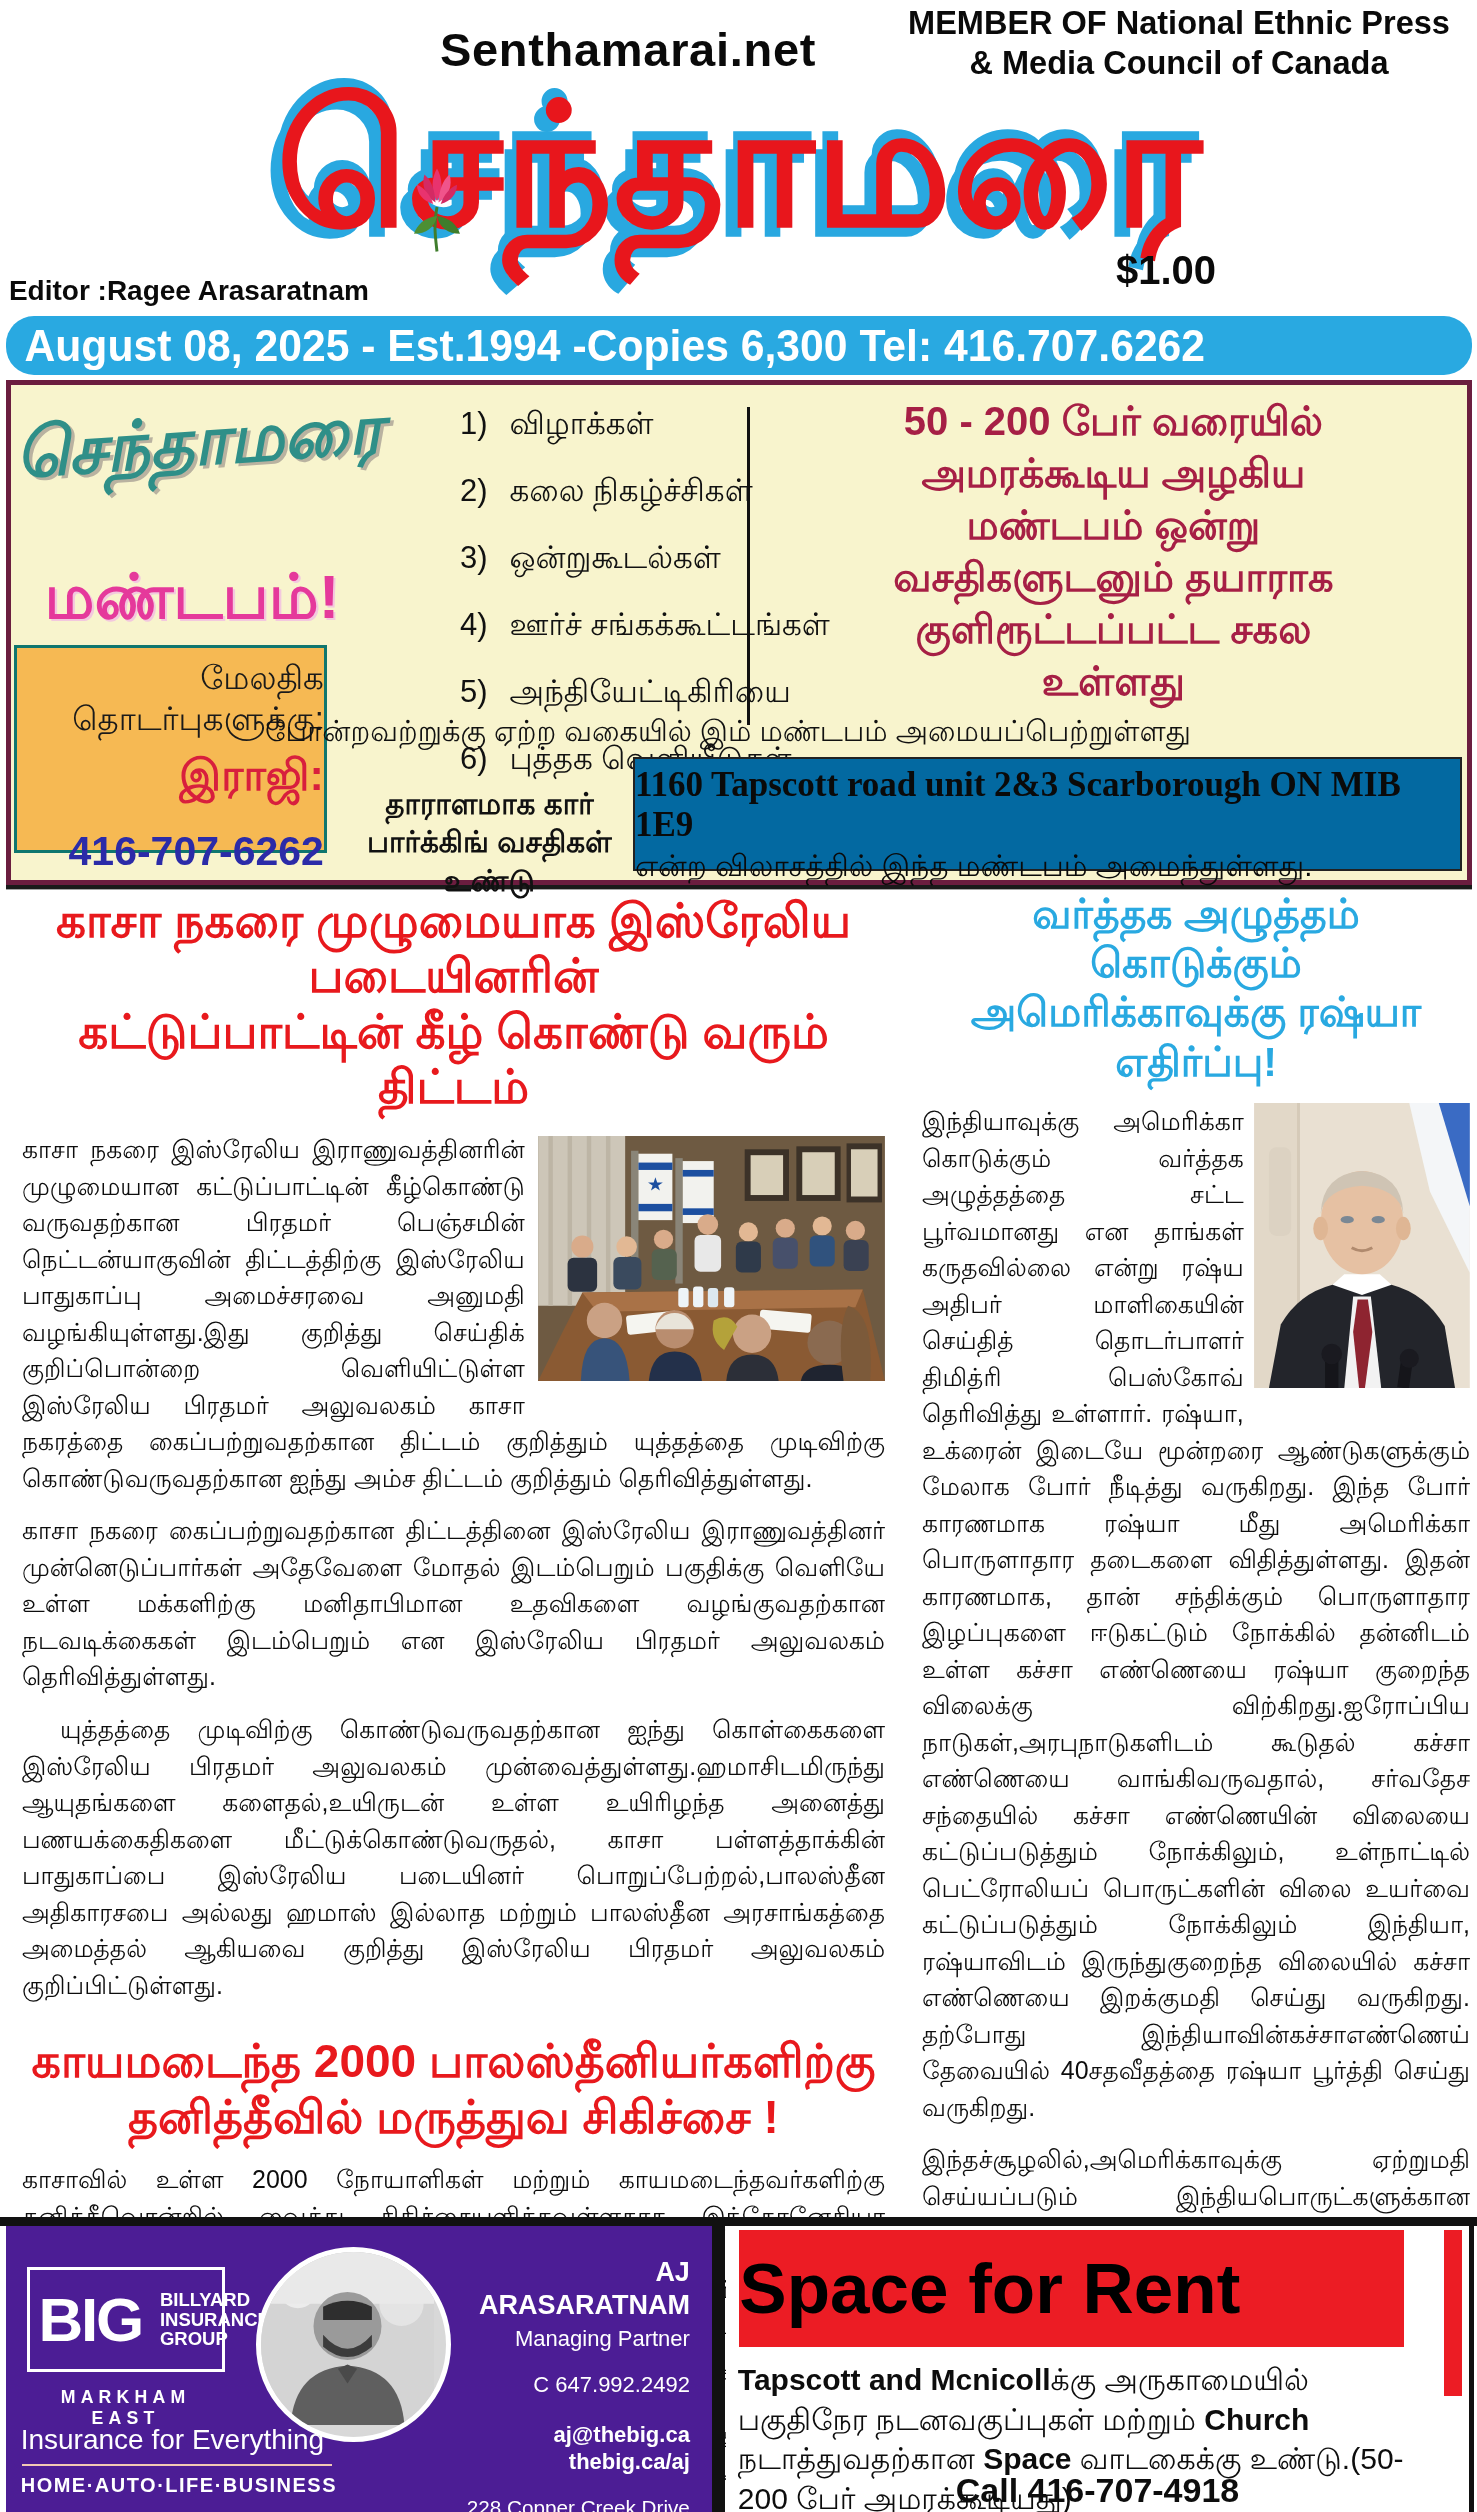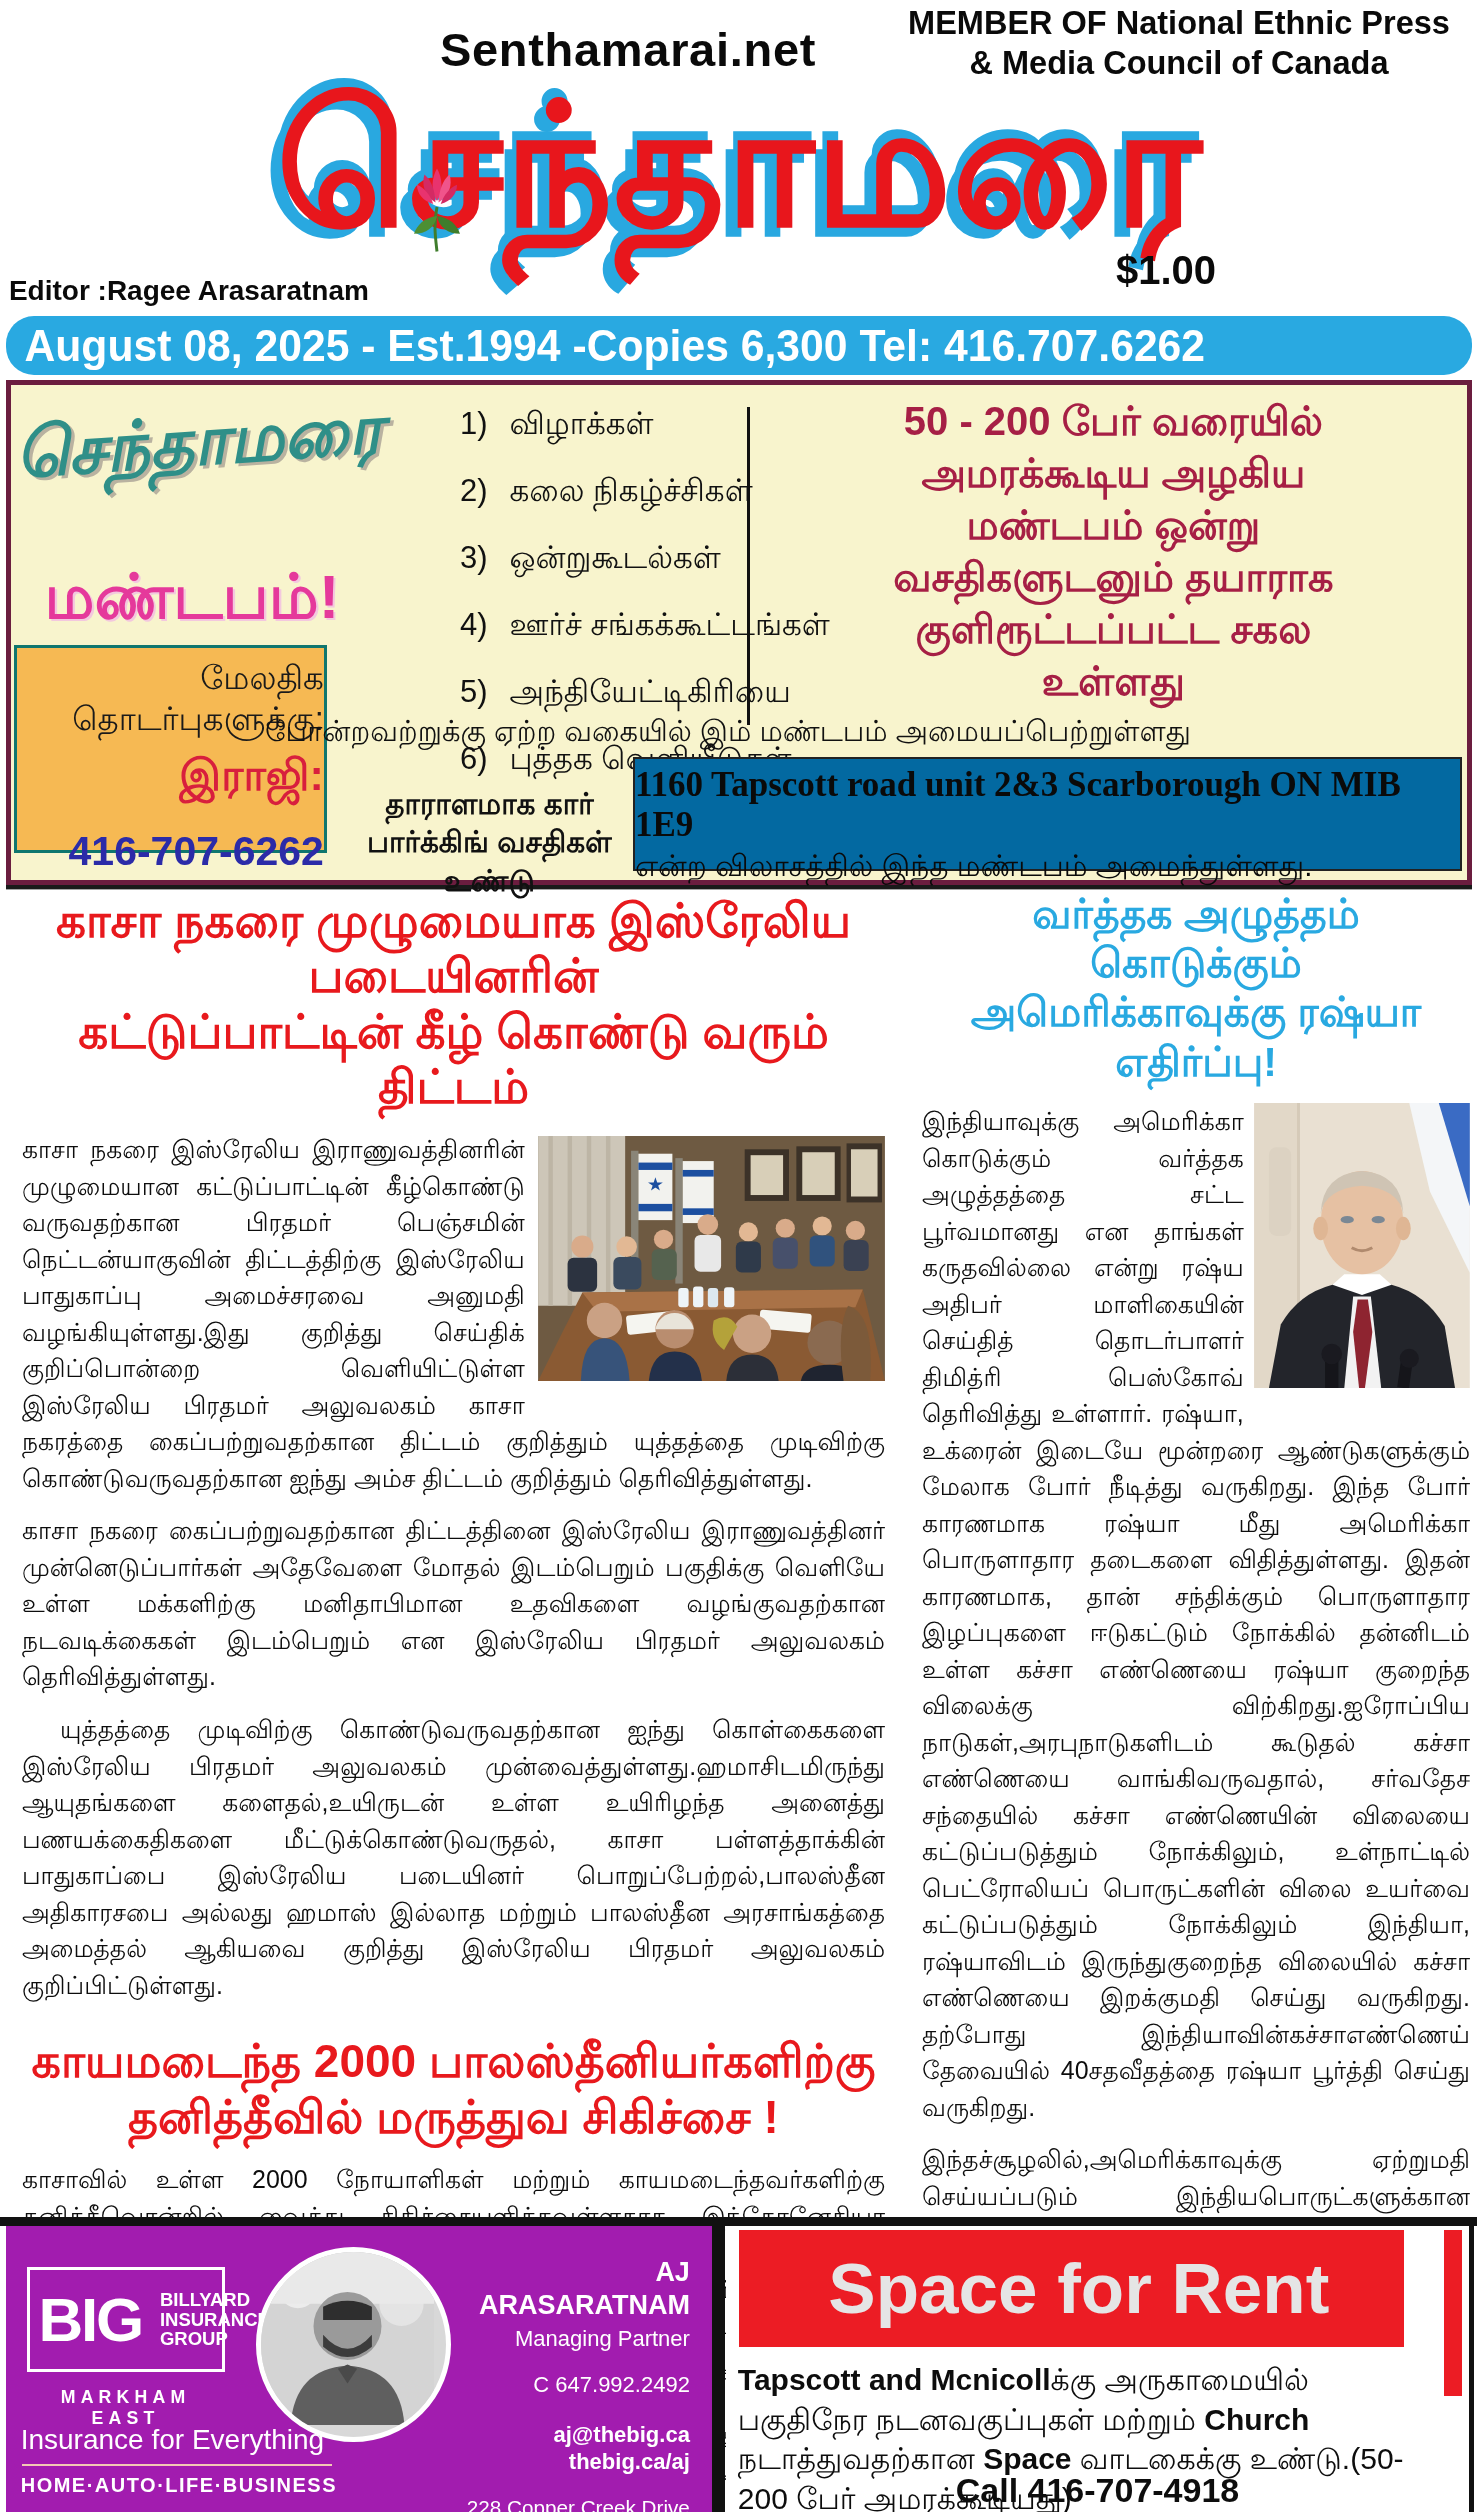--- a/index.html
+++ b/index.html
@@ -61,21 +61,21 @@
   .headline-cyan{font-size:41px;font-weight:bold;color:#29a9e1;text-align:center;line-height:1.20;}
   .body-text{font-size:25px;line-height:1.46;text-align:justify;color:#0d0d0d;margin-top:16.3px;}
   .body-text.indent{text-indent:38px;}
   .photo-meeting{float:right;width:347px;height:245px;margin:4.4px 0 8.9px 13.3px;display:block;}
   .photo-putin{float:right;width:216px;height:285px;margin:0 0 10.3px 10.3px;display:block;}
   .headline-red2{font-size:46px;font-weight:bold;color:#e8191d;text-align:center;line-height:1.22;
                  margin-top:29.6px;}
 
   
   .bottom-rule{position:absolute;left:0;top:2217px;width:1478px;height:8.9px;background:#111;}
-  .big-ad{position:absolute;left:5.9px;top:2226px;width:706px;height:287px;background:#a21caf;color:#fff;}
+  .big-ad{position:absolute;left:5.9px;top:2226px;width:706px;height:287px;background:#4c1d95;color:#fff;}
   .big-logo{position:absolute;left:20.7px;top:41px;width:198px;height:105px;border:3.7px solid #fff;
             box-sizing:border-box;display:flex;align-items:center;padding-left:8.9px;}
   .big-logo .big-word{font-size:62px;font-weight:bold;letter-spacing:-2.2px;line-height:1;}
   .big-logo .big-sep{width:2.2px;height:71px;background:#fff;margin:0 8.9px;}
   .big-logo .big-stack{font-size:18.5px;font-weight:bold;line-height:1.08;}
   .big-market{position:absolute;left:20.7px;top:161px;width:198px;text-align:center;
               font-size:17.7px;font-weight:bold;letter-spacing:5.2px;}
   .big-tagline{position:absolute;left:14.8px;top:198px;width:325px;font-size:28px;}
   .big-line{position:absolute;left:16.3px;top:238px;width:310px;height:1.5px;background:#f3c9b4;}
   .big-services{position:absolute;left:14.8px;top:248px;width:340px;font-size:20px;font-weight:bold;
@@ -87,21 +87,21 @@
   .big-role{font-size:22px;margin-top:1.5px;}
   .big-phone{font-size:22px;margin-top:19px;}
   .big-email{font-size:22px;font-weight:bold;margin-top:22px;}
   .big-web{font-size:22px;font-weight:bold;}
   .big-addr{font-size:20.7px;margin-top:19px;}
   .bottom-vline{position:absolute;left:712px;top:2226px;width:13.3px;height:287px;background:#111;}
   .rent-ad{position:absolute;left:726px;top:2226px;width:748px;height:287px;background:#fff;
            border-right:5.9px solid #111;box-sizing:border-box;}
   .rent-banner{position:absolute;left:13.3px;top:4.4px;width:665px;height:117px;background:#ec1c24;
                display:flex;align-items:center;}
-  .rent-banner span{color:#e5e5e5;font-size:71px;font-weight:bold;padding-left:89px;white-space:nowrap;}
+  .rent-banner span{color:#000000;font-size:71px;font-weight:bold;white-space:nowrap;}
   .rent-sliver{position:absolute;left:718px;top:4.4px;width:17.7px;height:166px;background:#ec1c24;}
   .rent-body{position:absolute;left:11.8px;top:134px;width:702px;font-size:30px;color:#0d0d0d;
              line-height:1.32;}
   .rent-body b{font-family:"Liberation Sans","DejaVu Sans",sans-serif;font-weight:bold;}
   .rent-call{position:absolute;left:0;top:245px;width:100%;text-align:center;font-size:34px;
              font-weight:bold;color:#0d0d0d;}
 </style>
 </head>
 <body>
 

